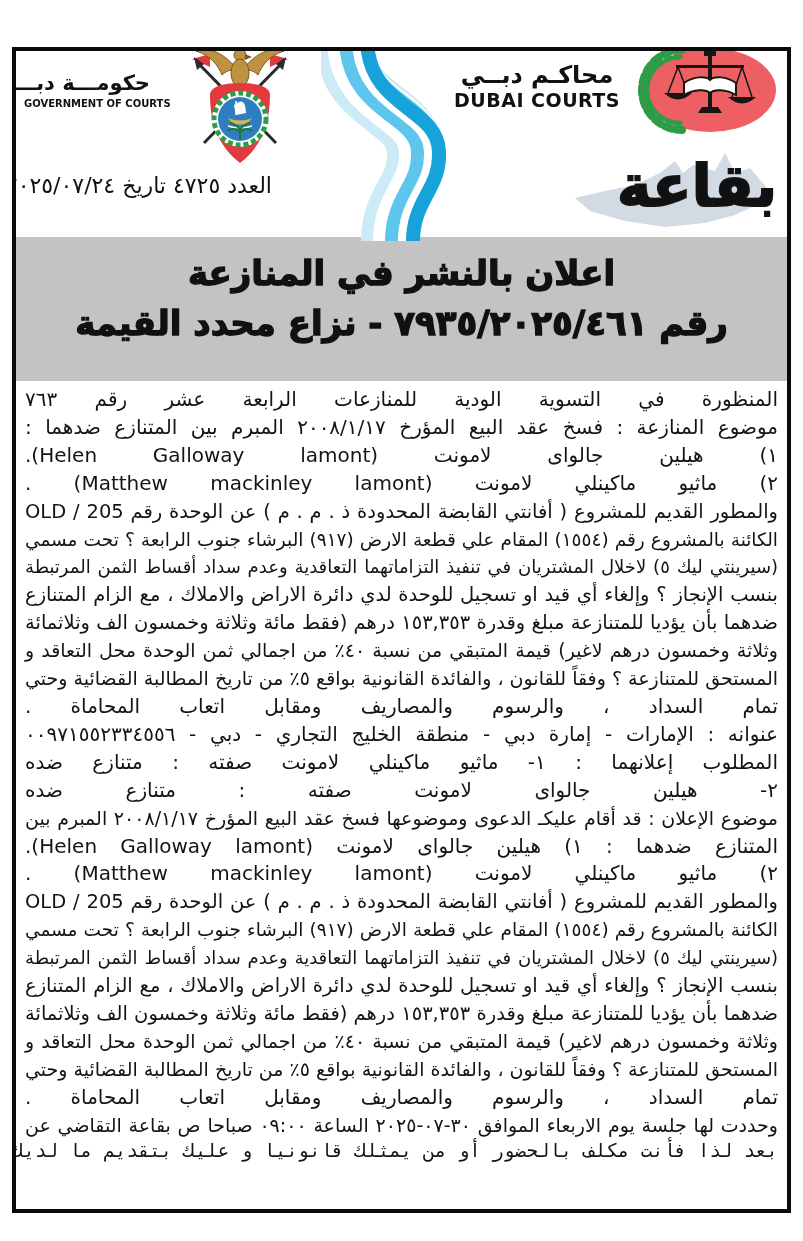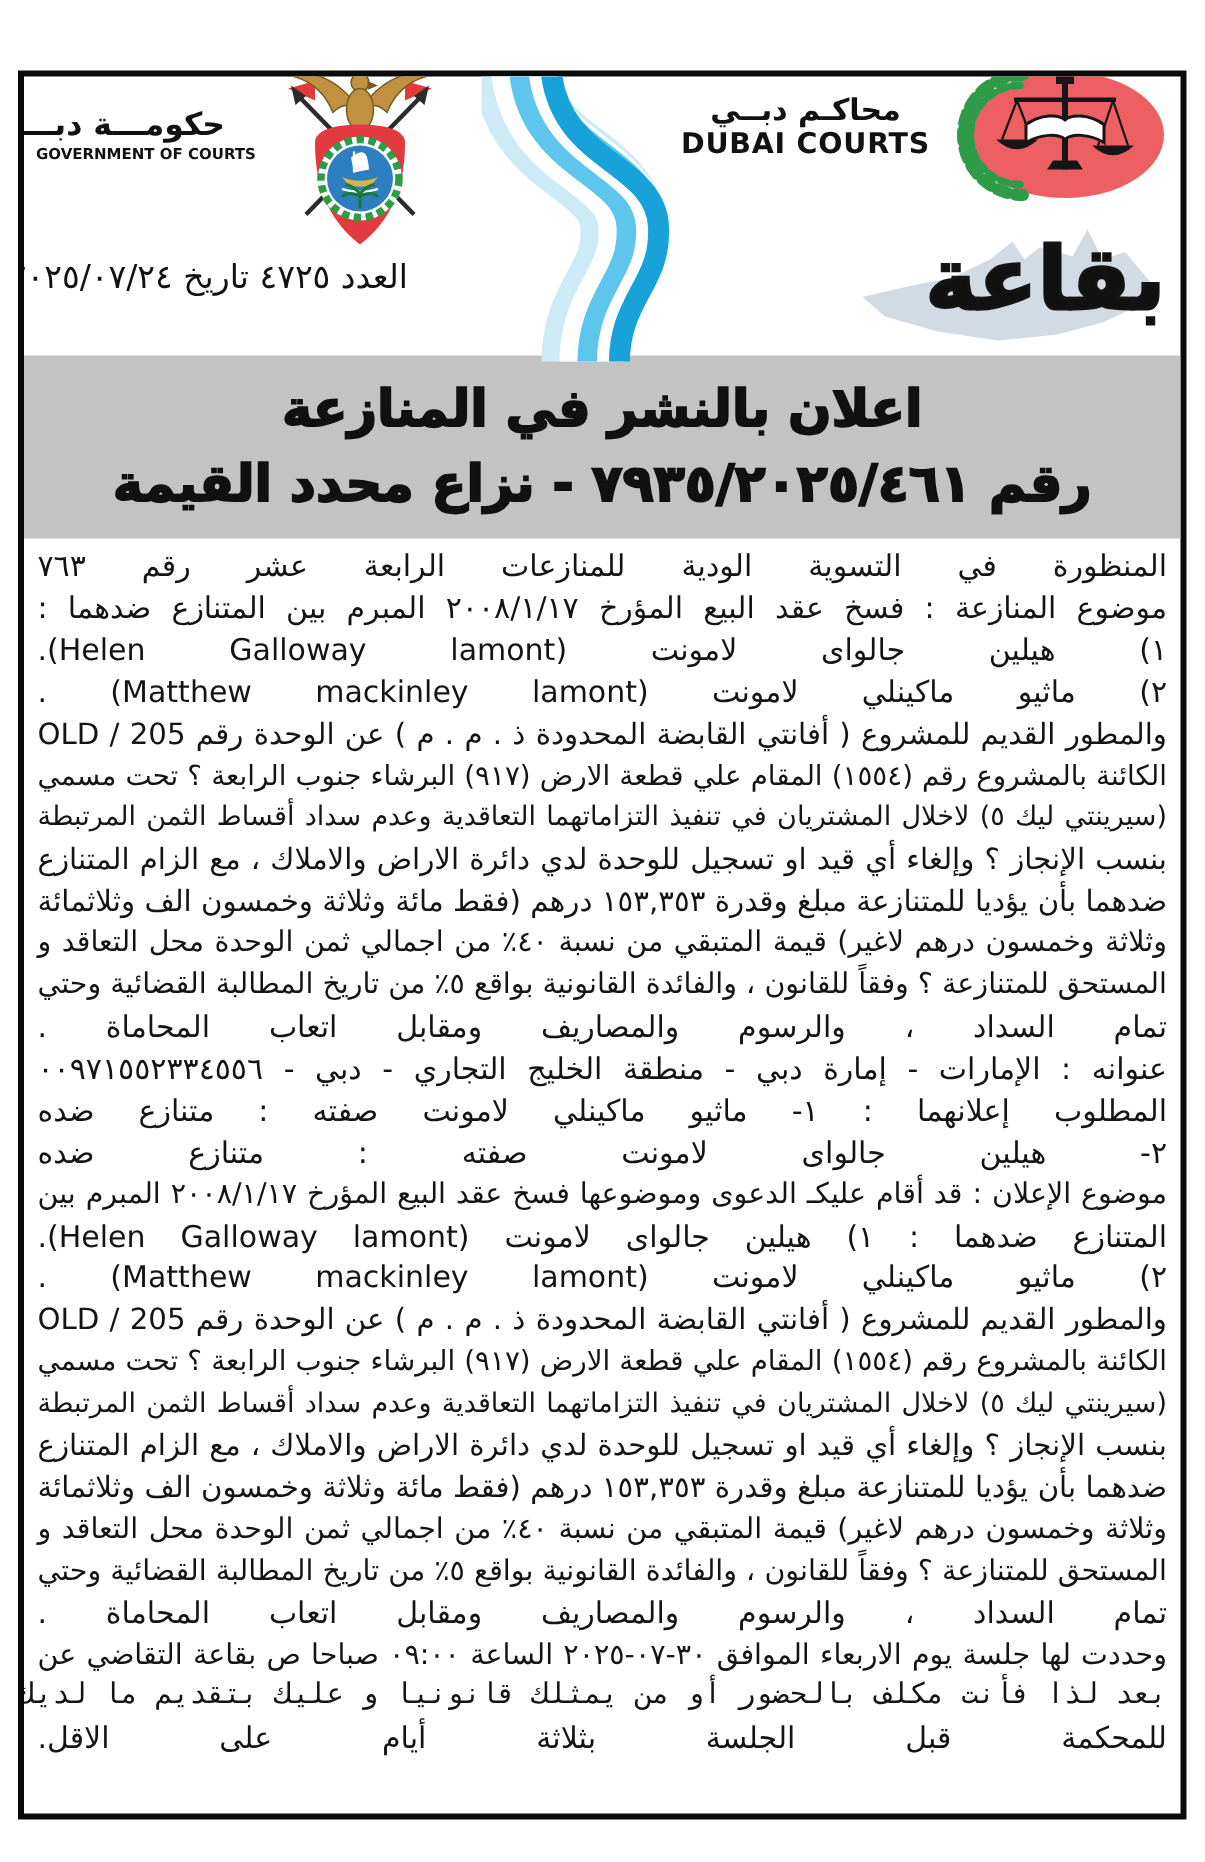--- a/index.html
+++ b/index.html
@@ -8,31 +8,31 @@
   .frame{position:absolute;left:12px;top:47px;width:779px;height:1166px;
          border:4px solid #0a0a0a;box-sizing:border-box;background:#fff;overflow:hidden;}
   
   .header{position:relative;height:186px;}
   .gov-block{position:absolute;left:8px;top:20px;width:126px;text-align:center;}
   .gov-ar{font-size:21px;font-weight:bold;direction:rtl;white-space:nowrap;}
   .gov-en{font-size:10px;font-weight:bold;white-space:nowrap;margin-top:3px;}
   .emblem{position:absolute;left:168px;top:-8px;}
   .ribbon{position:absolute;left:305px;top:-2px;}
   .courts-block{position:absolute;left:438px;top:10px;width:166px;text-align:center;}
-  .courts-ar{font-size:20px;font-weight:bold;direction:rtl;white-space:nowrap;}
+  .courts-ar{font-size:24px;font-weight:bold;direction:rtl;white-space:nowrap;}
   .courts-en{font-size:19px;font-weight:bold;white-space:nowrap;letter-spacing:.5px;}
   .courts-logo{position:absolute;left:604px;top:-6px;}
   .issue-line{position:absolute;left:16px;top:122px;width:240px;font-size:22px;
               direction:rtl;text-align:center;white-space:nowrap;}
   .watan{position:absolute;left:545px;top:96px;width:218px;height:90px;}
   .watan-map{position:absolute;right:-6px;top:-4px;}
   .watan-title{position:absolute;right:2px;top:-6px;font-size:58px;font-weight:bold;
                line-height:90px;direction:rtl;-webkit-text-stroke:2px #141414;}
   
-  .titlebar{height:122px;background:var(--bar-gray,#c3c3c3);text-align:center;
+  .titlebar{height:144px;background:var(--bar-gray,#c3c3c3);text-align:center;
             padding-top:11px;box-sizing:border-box;}
   .title-line{font-size:34px;line-height:50px;font-weight:bold;direction:rtl;
               -webkit-text-stroke:1.3px #101010;white-space:nowrap;}
   
   .body-text{padding:5px 9px 0 9px;direction:rtl;}
   .body-line{font-size:20px;line-height:27.9px;white-space:nowrap;
              color:#141414;}
 </style>
 </head>
 <body>
@@ -137,17 +137,16 @@
         <div class="body-line fit-line" style="font-size: 19.5px; text-align-last: justify;">والمطور القديم للمشروع ( أفانتي القابضة المحدودة ذ . م . م ) عن الوحدة رقم 205 / OLD</div>
         <div class="body-line fit-line" style="font-size: 18.5px; text-align-last: justify;">الكائنة بالمشروع رقم (١٥٥٤) المقام علي قطعة الارض (٩١٧) البرشاء جنوب الرابعة ؟ تحت مسمي</div>
         <div class="body-line fit-line" style="font-size: 18px; text-align-last: justify;">(سيرينتي ليك ٥) لاخلال المشتريان في تنفيذ التزاماتهما التعاقدية وعدم سداد أقساط الثمن المرتبطة</div>
         <div class="body-line fit-line" style="font-size: 19.5px; text-align-last: justify;">بنسب الإنجاز ؟ وإلغاء أي قيد او تسجيل للوحدة لدي دائرة الاراض والاملاك ، مع الزام المتنازع</div>
         <div class="body-line fit-line" style="font-size: 19.5px; text-align-last: justify;">ضدهما بأن يؤديا للمتنازعة مبلغ وقدرة ١٥٣,٣٥٣ درهم (فقط مائة وثلاثة وخمسون الف وثلاثمائة</div>
         <div class="body-line fit-line" style="font-size: 19px; text-align-last: justify;">وثلاثة وخمسون درهم لاغير) قيمة المتبقي من نسبة ٤٠٪ من اجمالي ثمن الوحدة محل التعاقد و</div>
         <div class="body-line fit-line" style="font-size: 19px; text-align-last: justify;">المستحق للمتنازعة ؟ وفقاً للقانون ، والفائدة القانونية بواقع ٥٪ من تاريخ المطالبة القضائية وحتي</div>
         <div class="body-line fit-line" style="text-align-last: justify;">تمام السداد ، والرسوم والمصاريف ومقابل اتعاب المحاماة .</div>
         <div class="body-line fit-line" style="font-size: 19px; text-align-last: justify;">وحددت لها جلسة يوم الاربعاء الموافق ٣٠-٠٧-٢٠٢٥ الساعة ٠٩:٠٠ صباحا ص بقاعة التقاضي عن</div>
         <div class="body-line fit-line" style="font-size: 19px; text-align-last: justify; font-family: Liberation Mono, monospace;">بعد لذا فأنت مكلف بالحضور أو من يمثلك قانونيا و عليك بتقديم ما لديك من مذكرات أو مستندات</div>
-        <div class="body-line fit-line" style="text-align-last: justify;">للمحكمة قبل الجلسة بثلاثة أيام على الاقل.</div>
       </div>
 
   </div>
 </div>
 
 </body></html>

